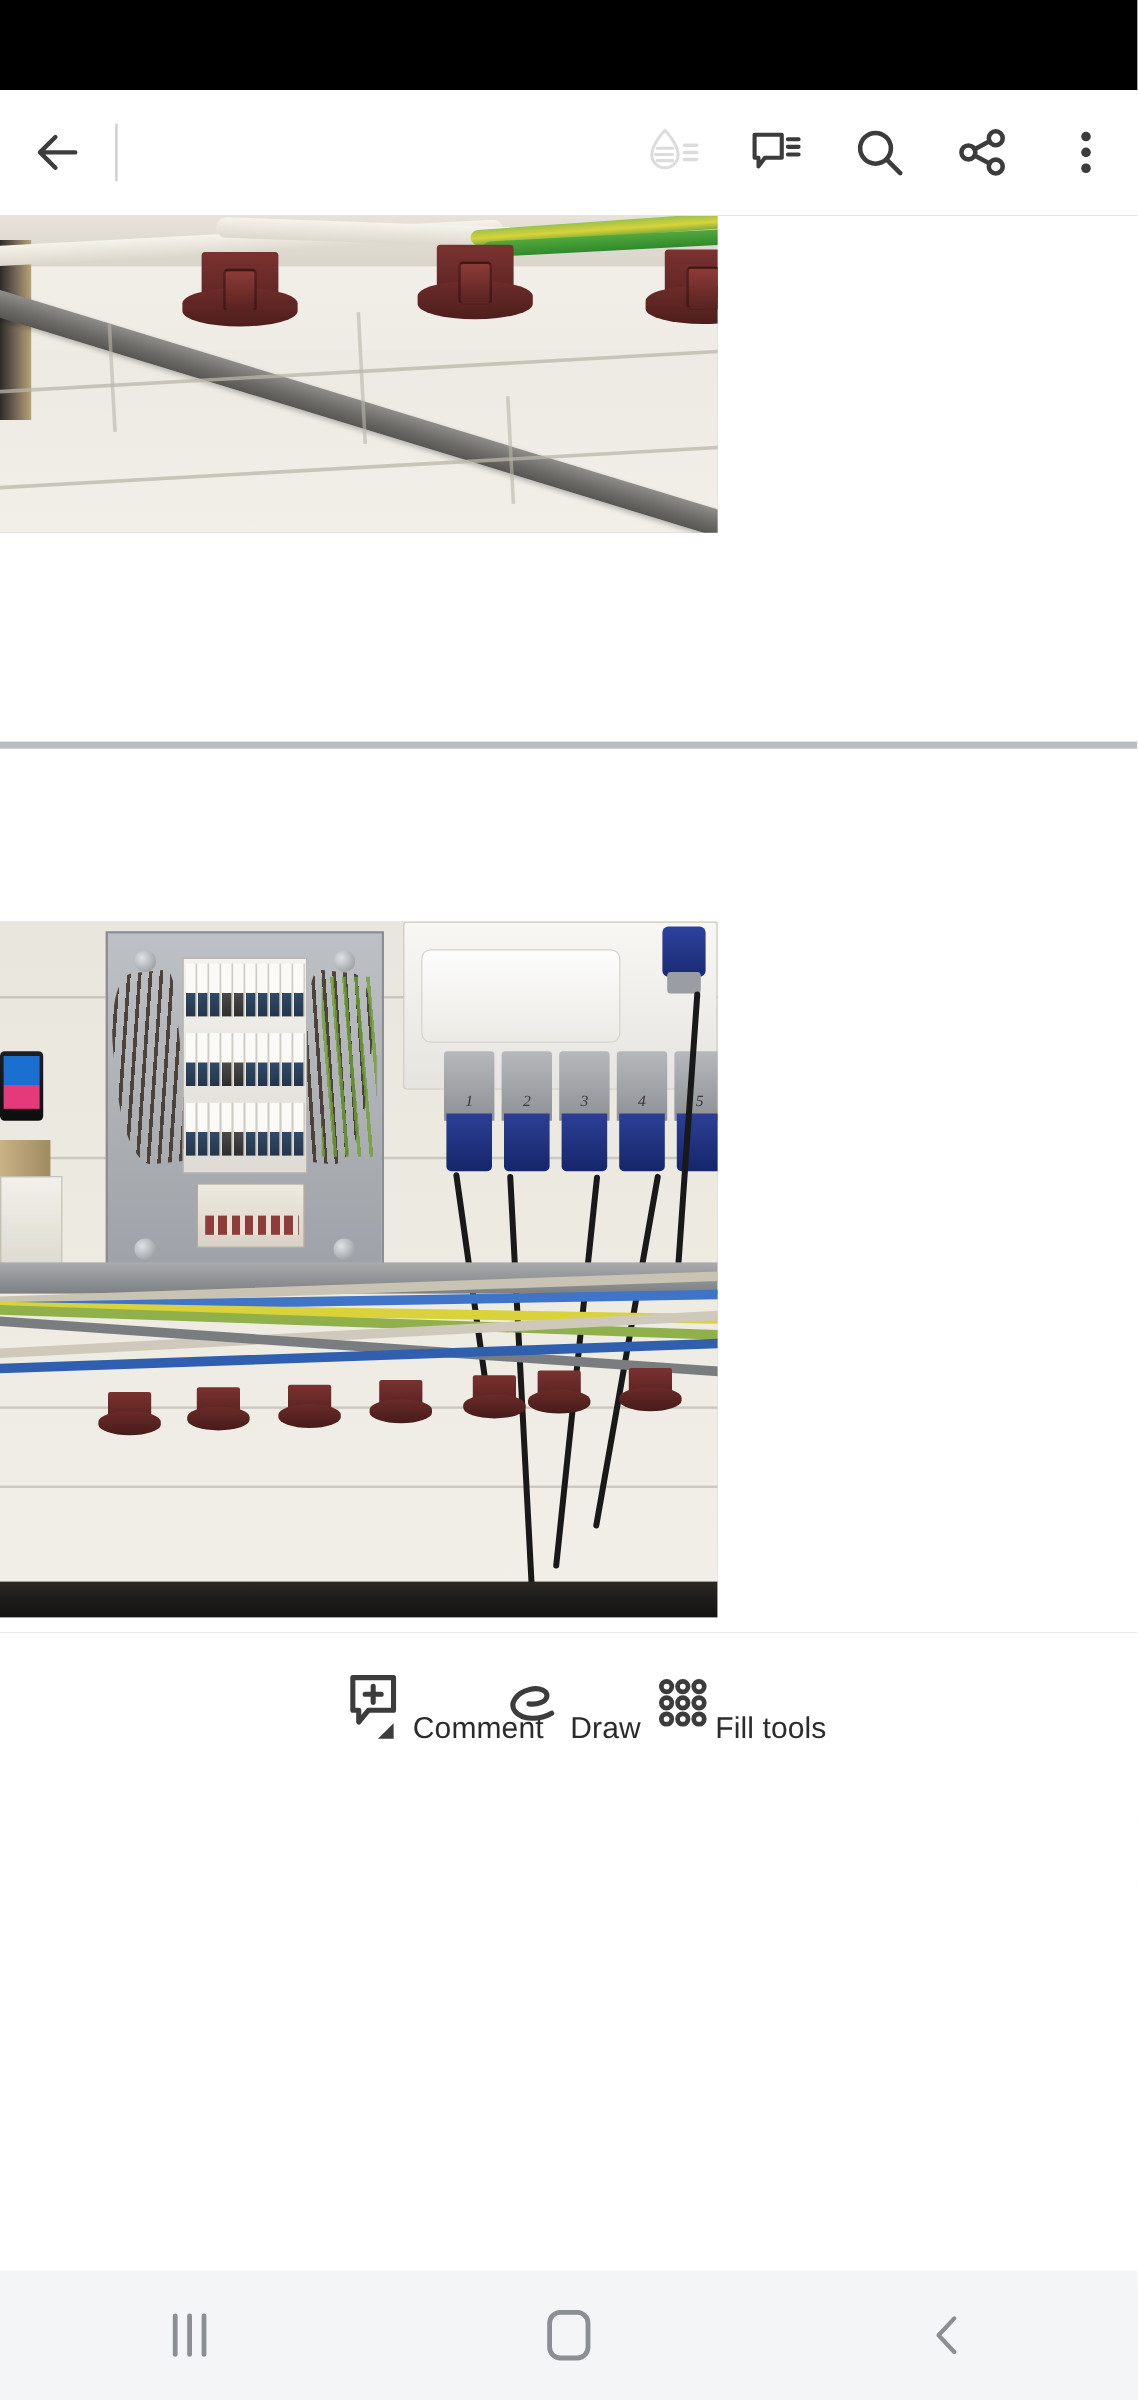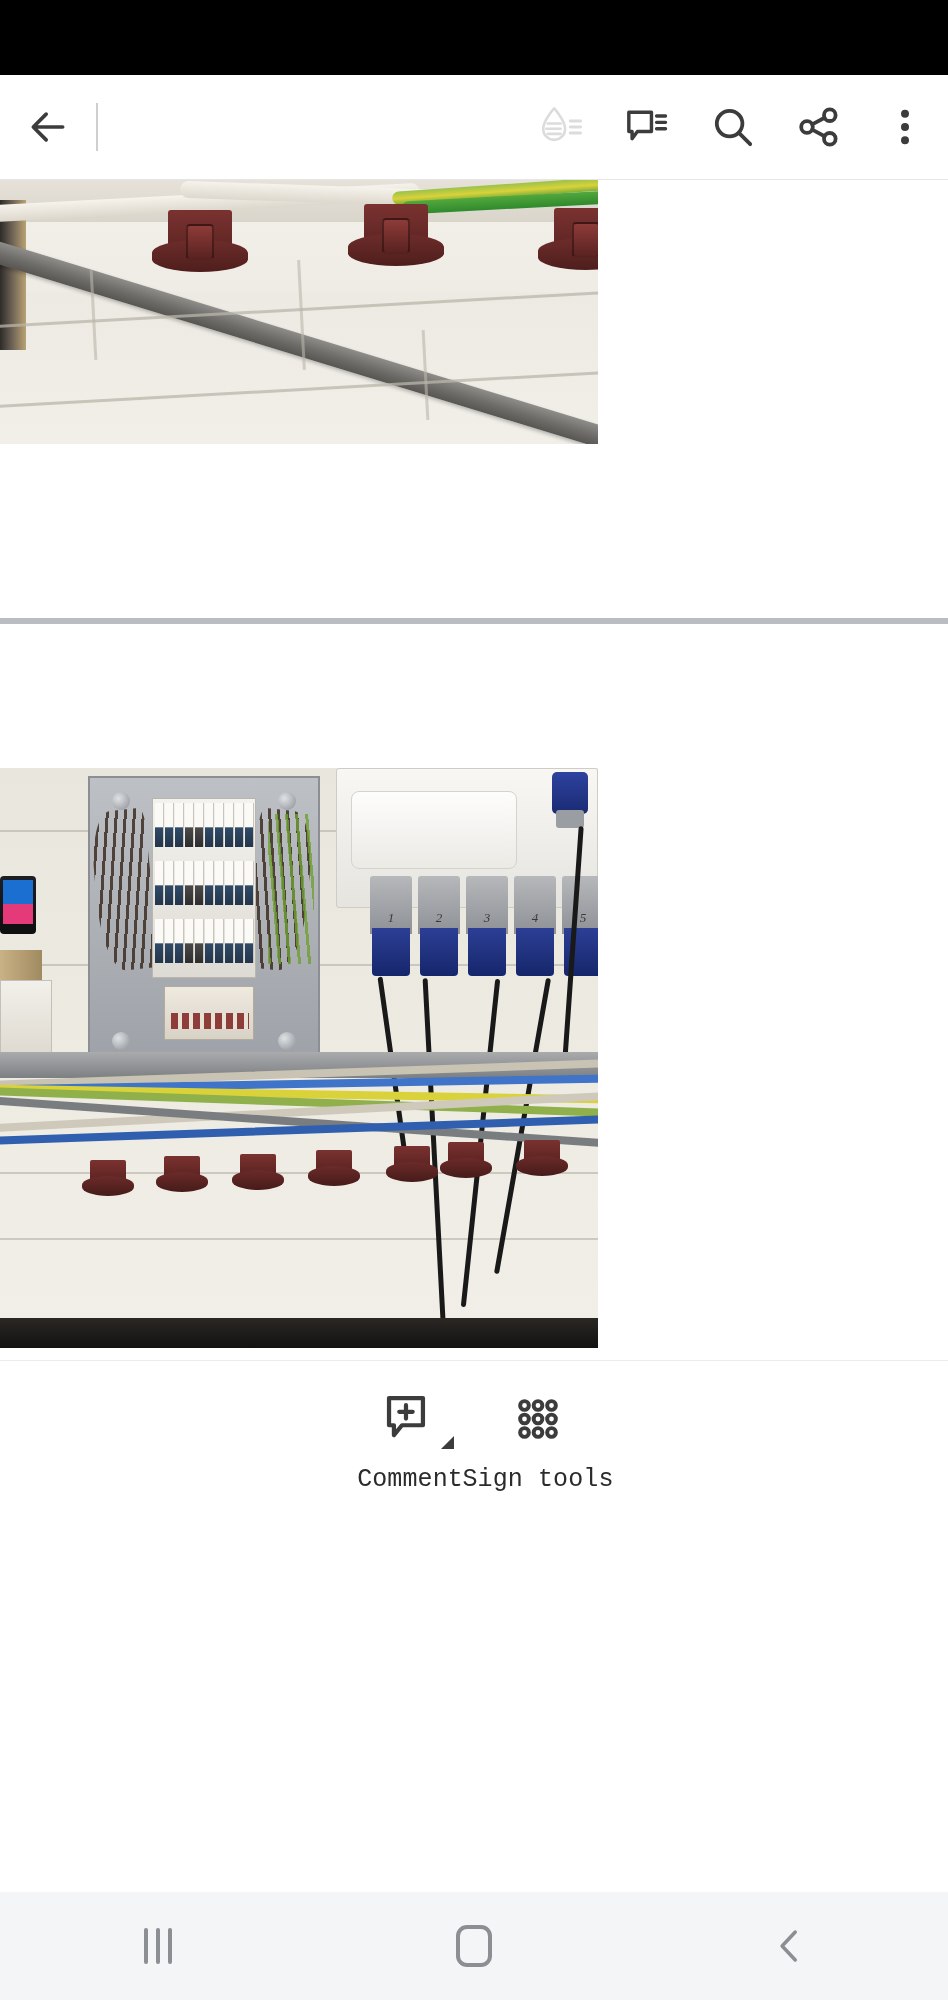--- a/index.html
+++ b/index.html
@@ -253,23 +253,22 @@
     position: absolute; left: 0; top: 1360px; width: 948px; height: 532px;
     background: #ffffff;
     border-top: 1px solid #ececec;
   }
   .tools {
     position: absolute; left: 0; top: 22px; width: 948px;
     display: flex; align-items: flex-start; justify-content: center;
   }
   .tool {
     width: 128px;
-    display: flex; flex-direction: column; align-items: center;
+    display: flex; flex-direction: row; align-items: flex-end;
     padding: 0 4px;
-    font-family: Liberation Mono, monospace;
   }
   .tool .glyph {
     height: 72px; width: 100%;
     display: flex; align-items: center; justify-content: center;
     position: relative;
   }
   .tool .label {
     margin-top: 10px; font-size: 25px; color: #2b2b2b;
     white-space: nowrap; letter-spacing: .1px;
   }
@@ -568,40 +567,49 @@
           <svg width="58" height="58" viewBox="0 0 26 26" aria-hidden="true">
             <path d="M3.6 3.6h15.2v12.2h-9.4l-3.6 4.4v-4.4H3.6Z" fill="none" stroke="#3c3c3c" stroke-width="1.9" stroke-linejoin="round"></path>
             <path d="M11.2 6.8v6M8.2 9.8h6" stroke="#3c3c3c" stroke-width="1.9" stroke-linecap="round"></path>
           </svg>
           <span class="tri"></span>
         </div>
         <div class="label">Comment</div>
       </div>
 
 
+      <div class="tool">
+        <div class="glyph">
+          <svg width="58" height="58" viewBox="0 0 26 26" aria-hidden="true">
+            <path d="M19.6 16.9c-4.4 2.6-11 2.6-13.6-.6-2.4-2.9.3-7.1 5.4-8.3
+                     4-.9 6.7.6 6.4 2.6-.3 2.1-3.6 3.2-6.7 2.8" fill="none" stroke="#3c3c3c" stroke-width="1.9" stroke-linecap="round" stroke-linejoin="round"></path>
+          </svg>
+        </div>
+        <div class="label">Draw</div>
+      </div>
 
 
 
       <div class="tool">
         <div class="glyph">
           <svg width="54" height="54" viewBox="0 0 26 26" aria-hidden="true">
             <g fill="none" stroke="#3c3c3c" stroke-width="1.9">
               <rect x="4.4" y="4.4" width="4.2" height="4.2" rx="2.1"></rect>
               <rect x="10.9" y="4.4" width="4.2" height="4.2" rx="2.1"></rect>
               <rect x="17.4" y="4.4" width="4.2" height="4.2" rx="2.1"></rect>
               <rect x="4.4" y="10.9" width="4.2" height="4.2" rx="2.1"></rect>
               <rect x="10.9" y="10.9" width="4.2" height="4.2" rx="2.1"></rect>
               <rect x="17.4" y="10.9" width="4.2" height="4.2" rx="2.1"></rect>
               <rect x="4.4" y="17.4" width="4.2" height="4.2" rx="2.1"></rect>
               <rect x="10.9" y="17.4" width="4.2" height="4.2" rx="2.1"></rect>
               <rect x="17.4" y="17.4" width="4.2" height="4.2" rx="2.1"></rect>
             </g>
           </svg>
         </div>
-        <div class="label">Sign tools</div>
+        <div class="label">Fill tools</div>
       </div>
 
     </div>
   </div>
 
   <div class="navbar">
     <div class="navbtn">
       <span class="nav-recents">
         <i></i>
           <i></i>

